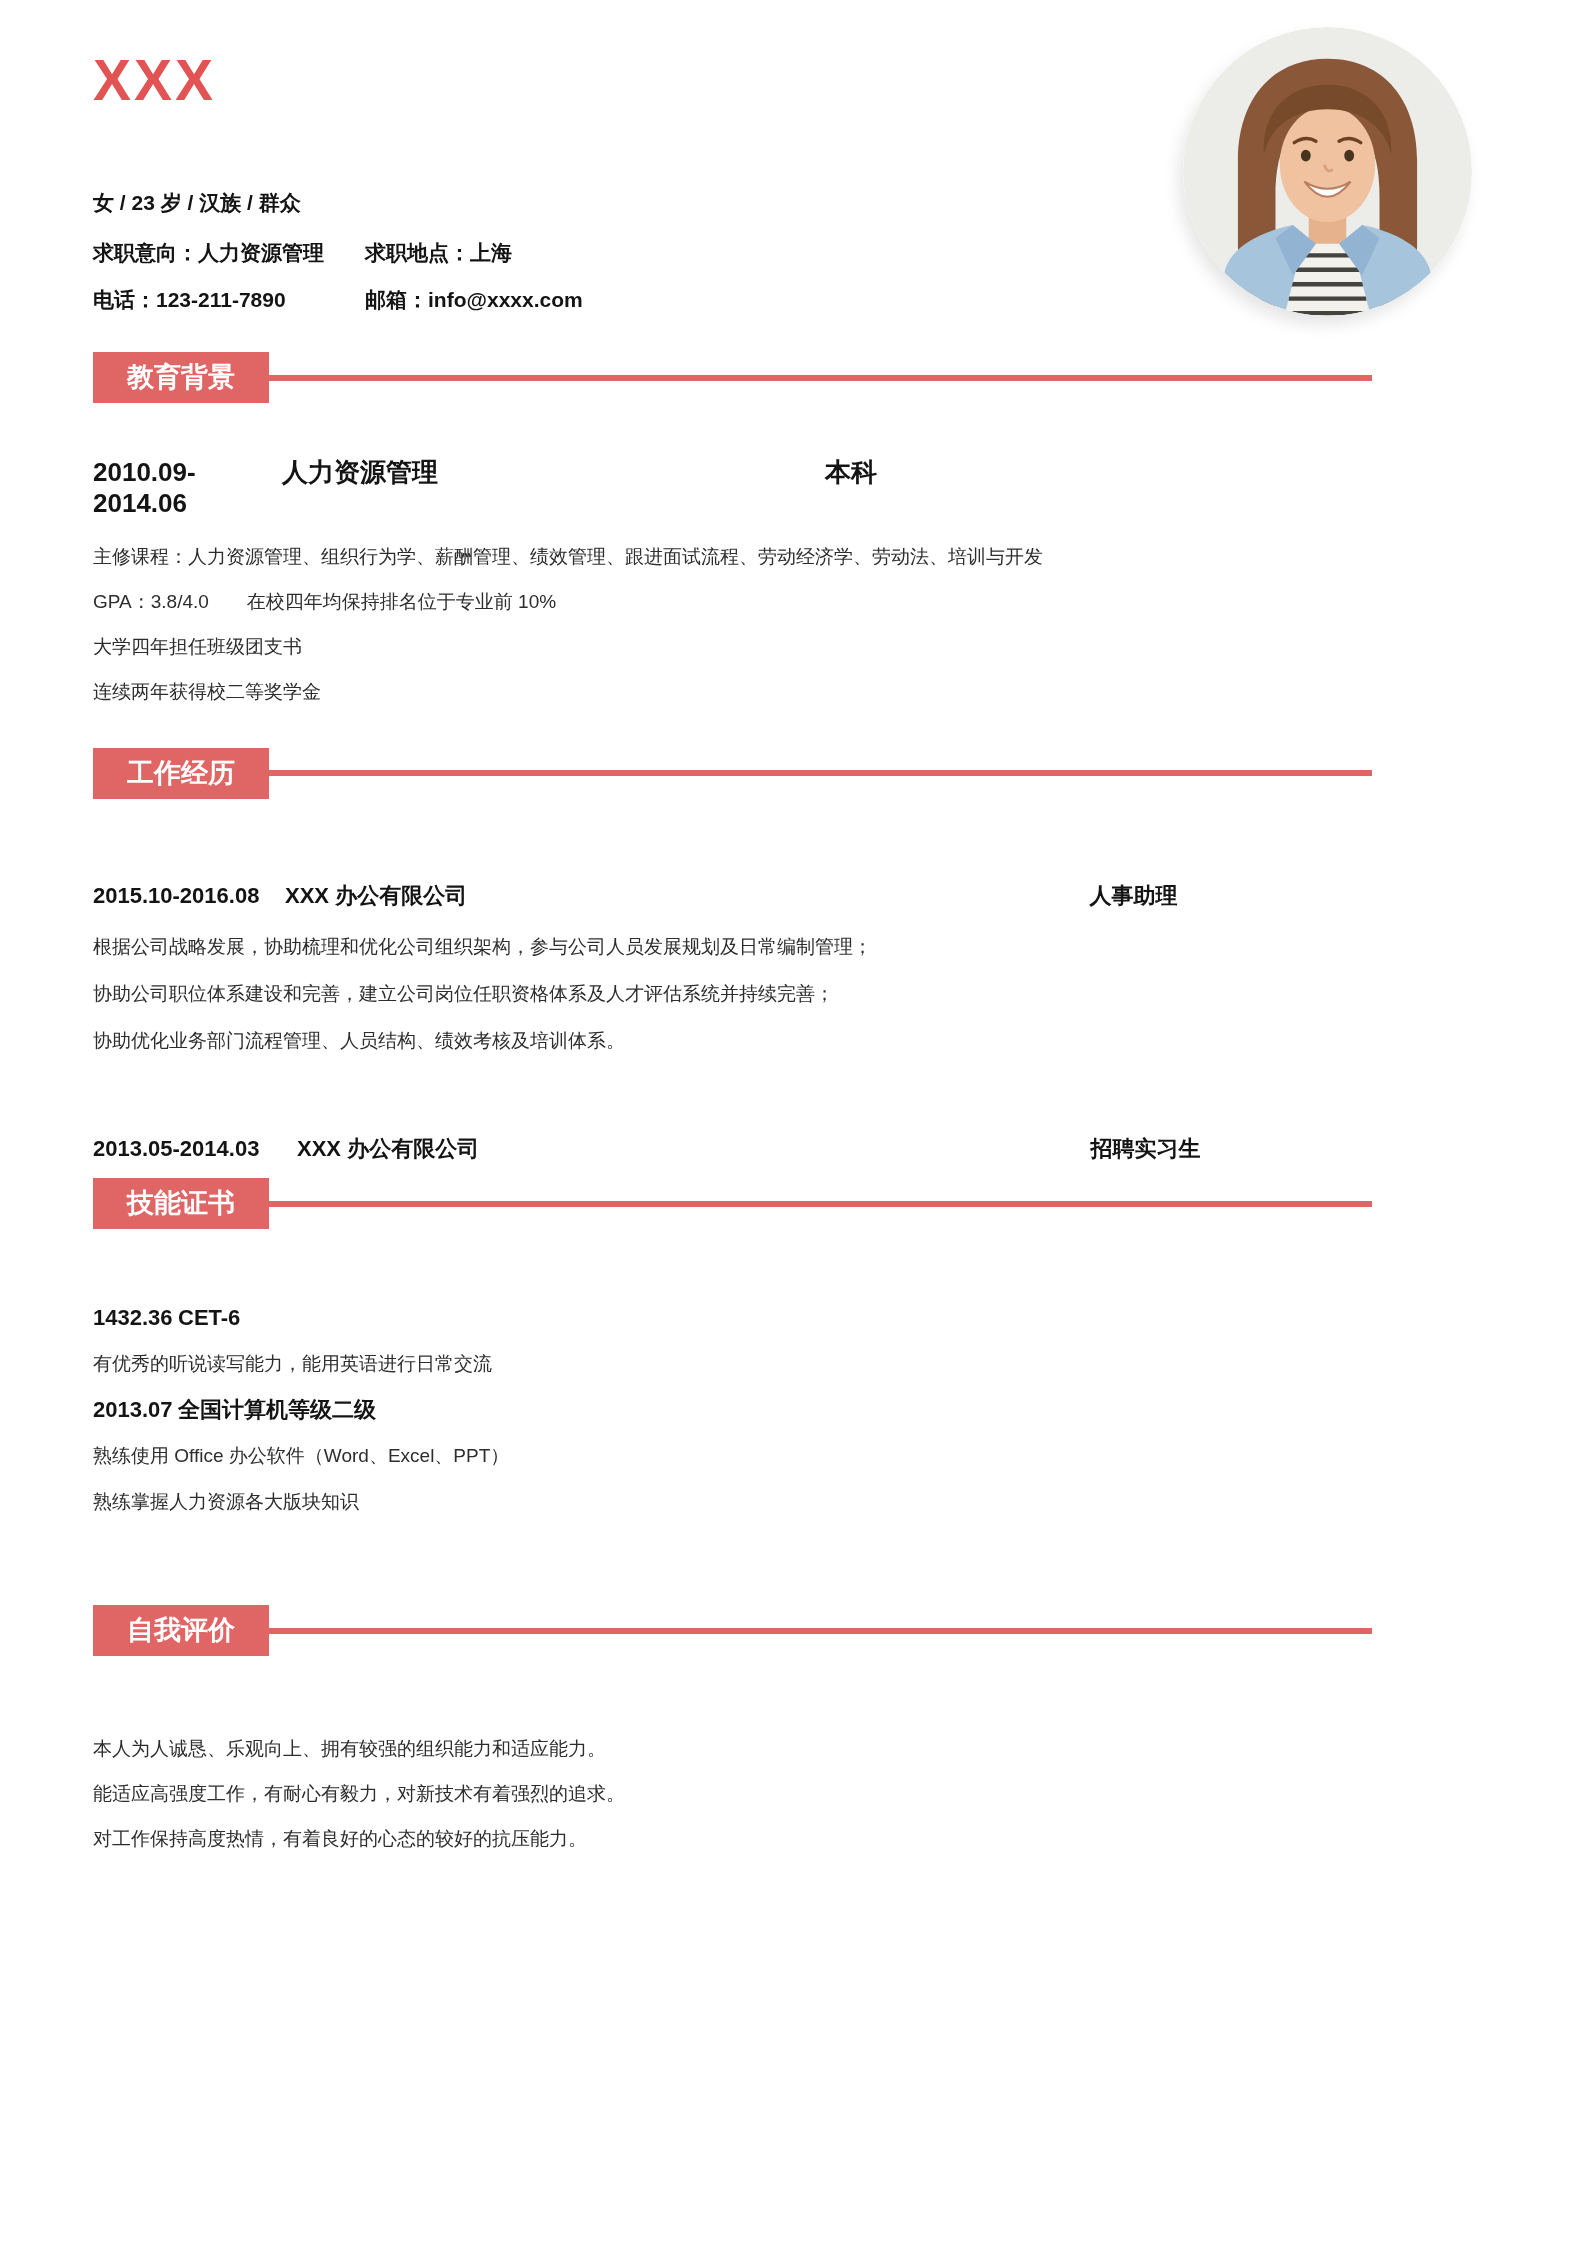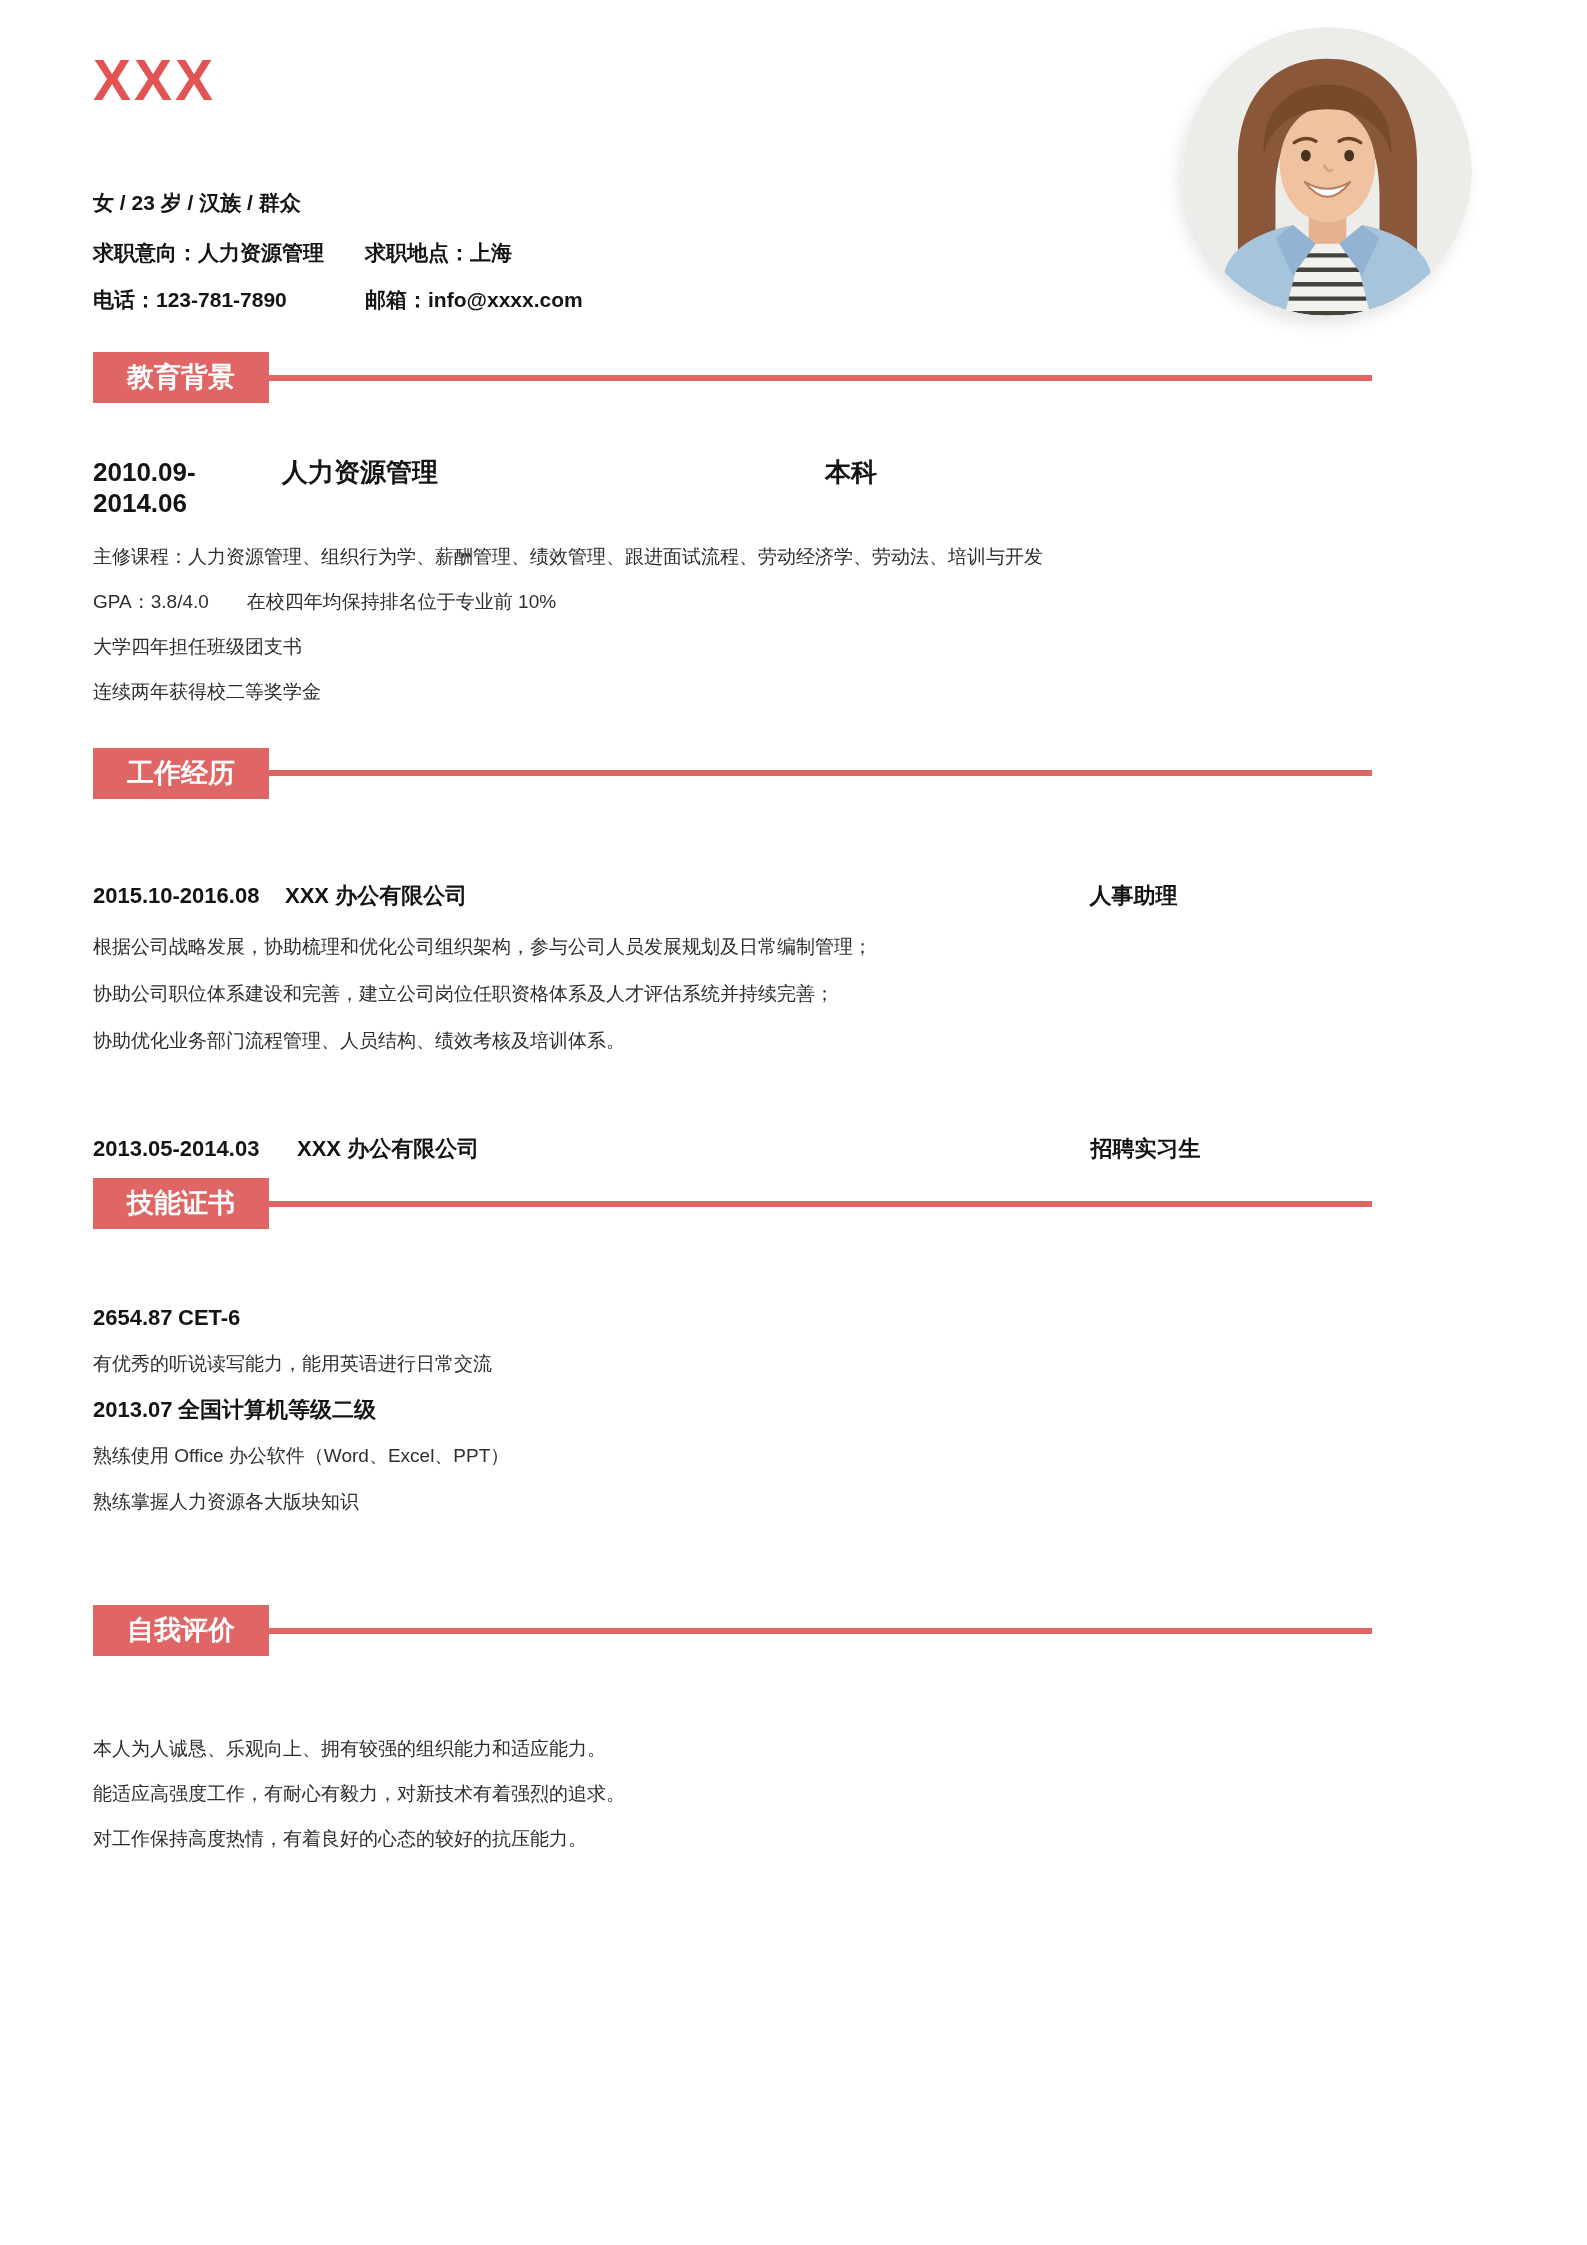--- a/index.html
+++ b/index.html
@@ -83,21 +83,21 @@
 
   <div class="content">
 
     <h1 class="name">XXX</h1>
 
     <p class="basic">女 / 23 岁 / 汉族 / 群众</p>
 
     <div class="info-grid">
       <p><span>求职意向：</span><span>人力资源管理</span></p>
       <p><span>求职地点：</span><span>上海</span></p>
-      <p><span>电话：</span><span>123-781-7890</span></p>
+      <p><span>电话：</span><span>123-211-7890</span></p>
       <p><span>邮箱：</span><span>info@xxxx.com</span></p>
     </div>
 
     <div class="sec-head edu">
       <span class="sec-title">教育背景</span>
       <span class="sec-rule"></span>
     </div>
 
     <div class="edu-entry">
       <span>2010.09-2014.06</span>
@@ -132,21 +132,21 @@
       <span>XXX 办公有限公司</span>
       <span class="pos">招聘实习生</span>
     </div>
 
     <div class="sec-head cert">
       <span class="sec-title">技能证书</span>
       <span class="sec-rule"></span>
     </div>
 
     <div class="skills-list">
-      <p class="skill-title"><span class="sk-date">2654.87</span><span>CET-6</span></p>
+      <p class="skill-title"><span class="sk-date">1432.36</span><span>CET-6</span></p>
       <p class="skill-desc">有优秀的听说读写能力，能用英语进行日常交流</p>
       <p class="skill-title"><span class="sk-date">2013.07</span><span>全国计算机等级二级</span></p>
       <p class="skill-desc">熟练使用 Office 办公软件（Word、Excel、PPT）</p>
       <p class="skill-desc">熟练掌握人力资源各大版块知识</p>
     </div>
 
     <div class="sec-head self">
       <span class="sec-title">自我评价</span>
       <span class="sec-rule"></span>
     </div>

